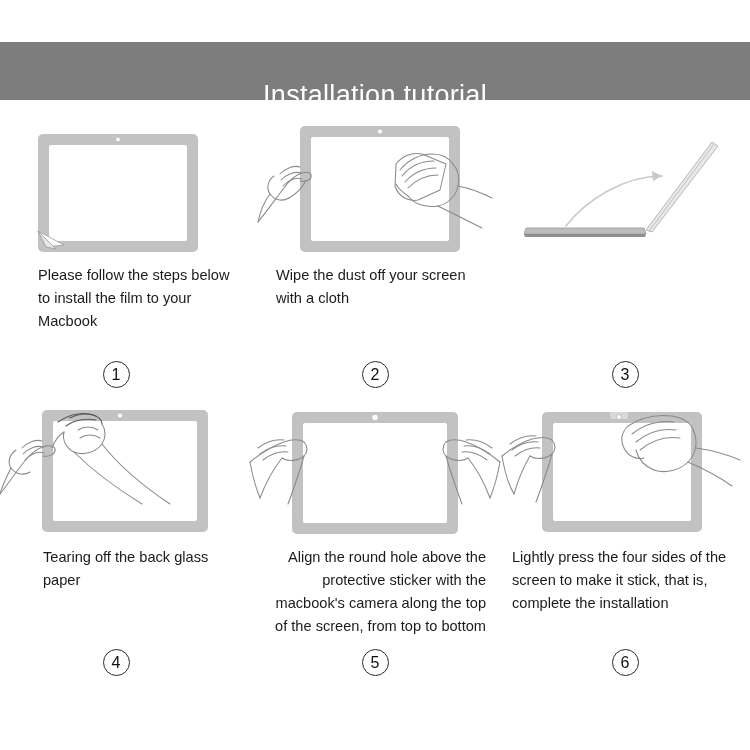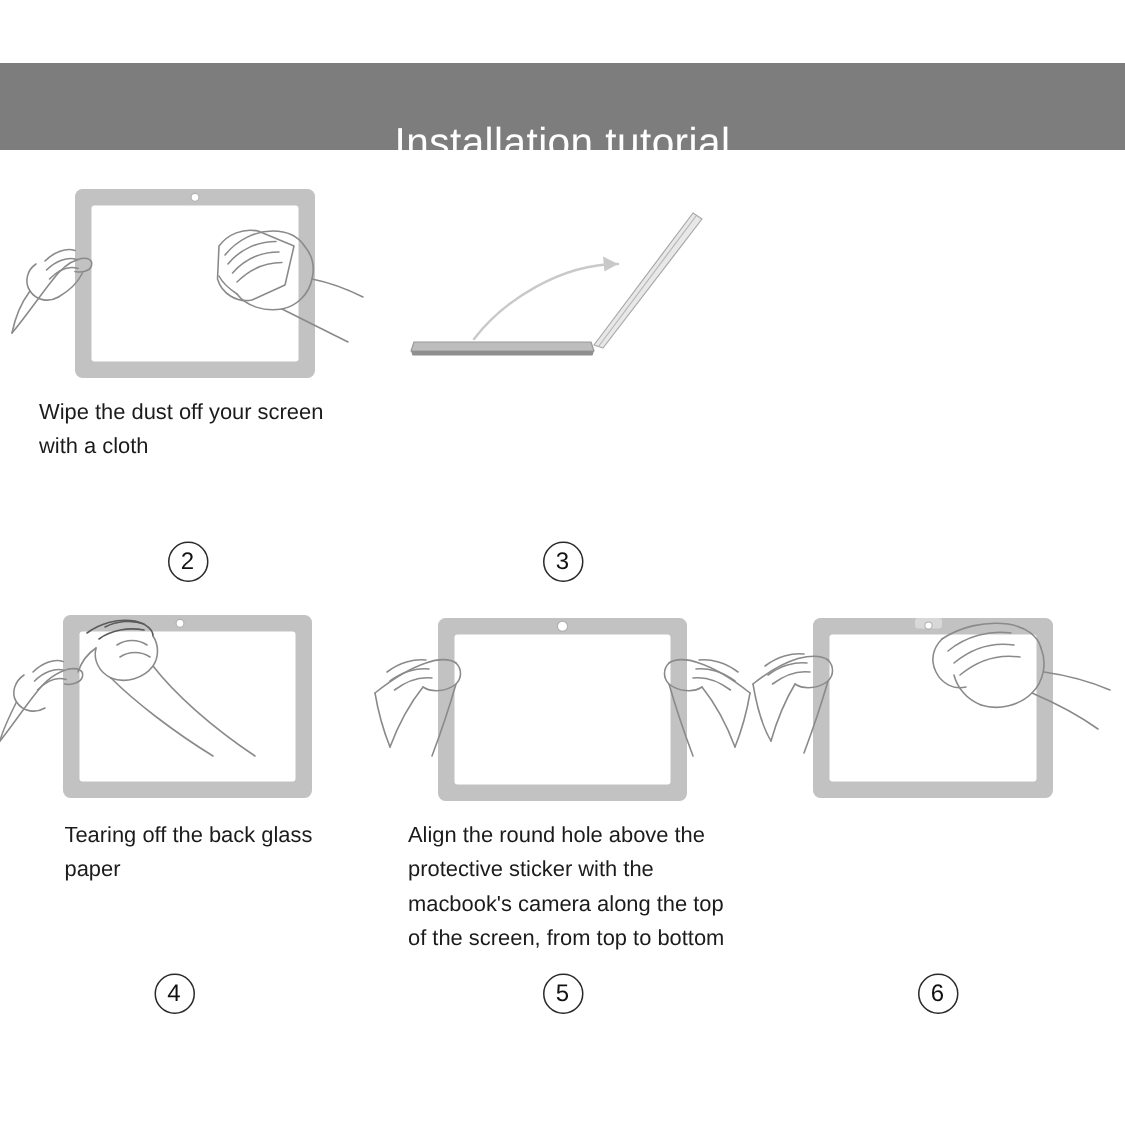--- a/index.html
+++ b/index.html
@@ -81,21 +81,21 @@
     padding: 6px 14px 0 14px;
     font-size: 14.6px;
     line-height: 1.58;
     color: #1b1b1b;
     text-align: left;
     flex: none;
   }
   .cell-3 .step-caption,
   .cell-6 .step-caption { padding-left: 12px; padding-right: 4px; }
   .cell-4 .step-caption { padding-left: 43px; }
-  .cell-5 .step-caption { padding-left: 22px; }
+  .cell-5 .step-caption { padding-left: 22px; text-align: right; }
   .cell-1 .step-caption { padding-left: 38px; }
   .cell-2 .step-caption { padding-left: 26px; }
 
   .step-number {
     margin-top: auto;
     width: 27px;
     height: 27px;
     border: 1.4px solid #2a2a2a;
     border-radius: 50%;
     display: flex;
@@ -116,20 +116,38 @@
 <body>
 
 <div class="header-banner">
   <div class="header-title">Installation tutorial</div>
 </div>
 
 <div class="steps-grid">
 
   <div class="step-row row-top">
 
+    <div class="step-cell cell-1">
+      <div class="illus">
+        <svg viewBox="0 0 250 140" xmlns="http://www.w3.org/2000/svg">
+
+          <rect x="38" y="16" width="160" height="118" rx="5" ry="5" fill="#c2c2c2"></rect>
+          <rect x="49" y="27" width="138" height="96" rx="2" ry="2" fill="#ffffff"></rect>
+
+          <circle cx="118" cy="21.5" r="2.4" fill="#ffffff" stroke="#b0b0b0" stroke-width="0.7"></circle>
+
+          <path d="M38 113 L64 127 L46 129 Z" fill="#ffffff" stroke="#9a9a9a" stroke-width="0.8" stroke-linejoin="round"></path>
+          <path d="M38 113 L56 131 L46 129 Z" fill="#e6e6e6" stroke="#9a9a9a" stroke-width="0.8" stroke-linejoin="round"></path>
+        </svg>
+      </div>
+      <div class="step-caption">Please follow the steps below to install the film to your Macbook</div>
+      <div class="step-number num-offset-1">
+        <span>1</span>
+      </div>
+    </div>
 
     <div class="step-cell cell-2">
       <div class="illus">
         <svg viewBox="0 0 250 140" xmlns="http://www.w3.org/2000/svg">
 
           <rect x="50" y="8" width="160" height="126" rx="5" ry="5" fill="#c2c2c2"></rect>
           <rect x="61" y="19" width="138" height="104" rx="2" ry="2" fill="#ffffff"></rect>
           <circle cx="130" cy="13.5" r="2.6" fill="#ffffff" stroke="#b0b0b0" stroke-width="0.7"></circle>
           <g fill="none" stroke="#8a8a8a" stroke-width="1.05" stroke-linecap="round" stroke-linejoin="round">
 
@@ -291,18 +309,19 @@
             <path d="M136 42 C 148 32, 162 28, 176 30"></path>
             <path d="M140 50 C 152 40, 166 36, 180 38"></path>
             <path d="M194 32 C 198 42, 196 54, 188 62 C 180 70, 166 74, 154 70"></path>
             <path d="M154 70 C 144 66, 138 58, 136 50"></path>
             <path d="M128 26 C 122 32, 120 40, 124 48 C 128 56, 136 60, 144 58"></path>
             <path d="M188 62 C 202 68, 218 76, 232 86"></path>
             <path d="M196 48 C 210 50, 226 54, 240 60"></path>
           </g>
         </svg>
       </div>
+      <div class="step-caption">Lightly press the four sides of the screen to make it stick, that is, complete the installation</div>
       <div class="step-number num-offset-3">
         <span>6</span>
       </div>
     </div>
   </div>
 </div>
 
 </body></html>

